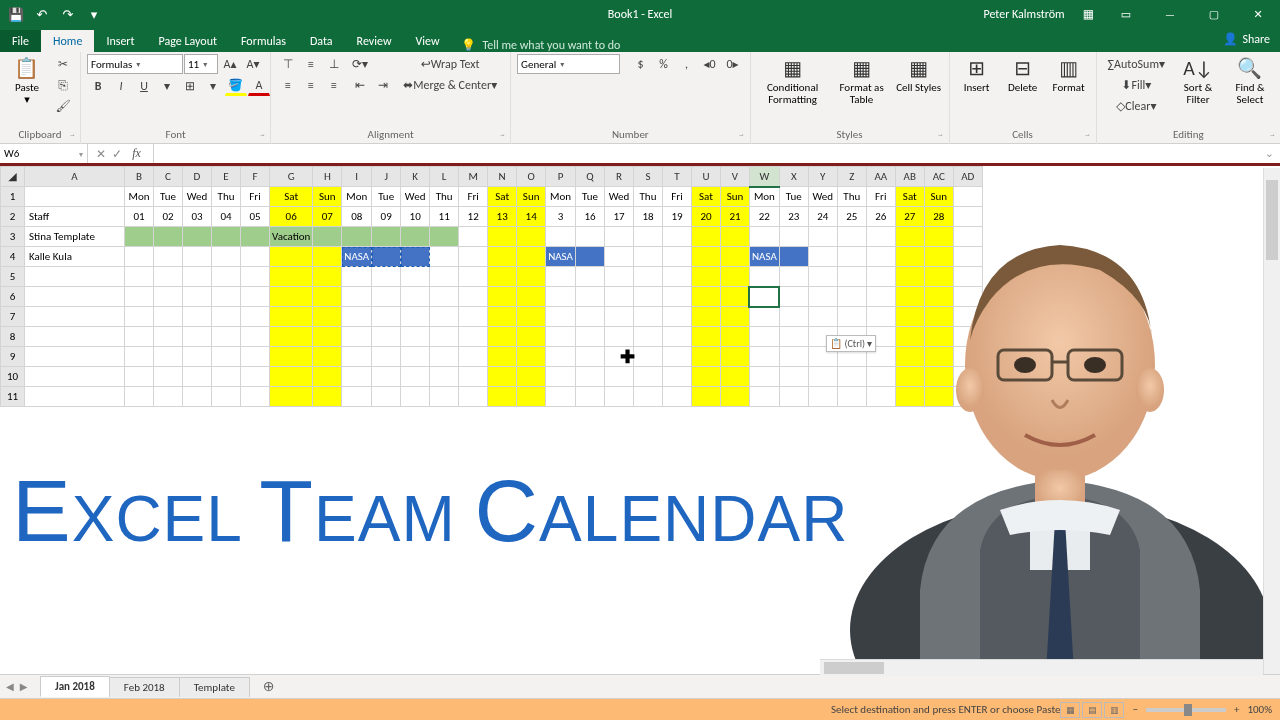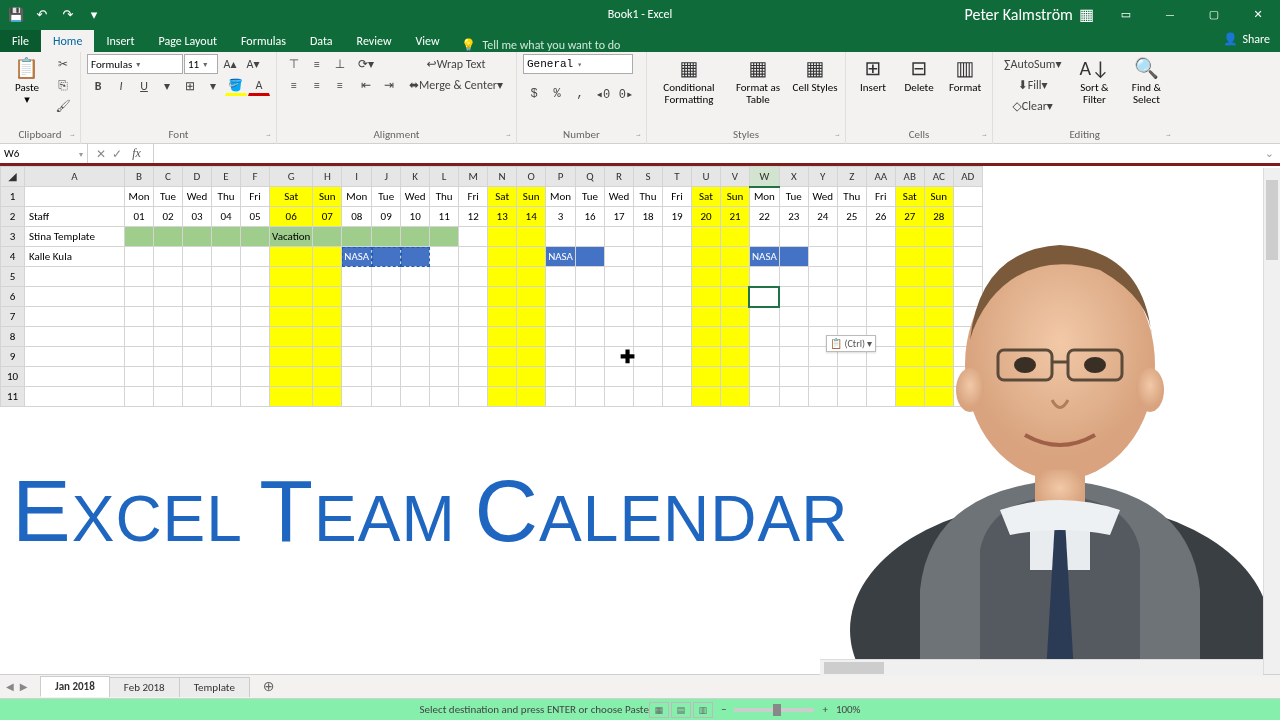--- a/index.html
+++ b/index.html
@@ -2,21 +2,21 @@
 <html><head>
 <meta charset="utf-8">
 <style>
   * { box-sizing: border-box; margin: 0; padding: 0; }
   body { font-family: "Segoe UI", Calibri, sans-serif; font-size: 12px; background: #fff; width: 1280px; height: 720px; overflow: hidden; position: relative; }
   .titlebar { background: #0f6b3a; color: #fff; height: 28px; display: flex; align-items: center; position: relative; }
   .qat { display: flex; align-items: center; gap: 2px; padding-left: 4px; }
   .qat-btn { width: 24px; height: 22px; display: flex; align-items: center; justify-content: center; color: #fff; font-size: 13px; }
   .titlebar-title { position: absolute; left: 50%; transform: translateX(-50%); color: #fff; font-size: 12px; }
   .titlebar-right { position: absolute; right: 0; display: flex; align-items: center; gap: 0; }
-  .user { padding: 0 10px; display: flex; align-items: center; gap: 6px; font-size: 16px; }
+  .user { padding: 0 10px; display: flex; align-items: center; gap: 18px; font-size: 12px; }
   .win-btn { width: 44px; height: 28px; display: flex; align-items: center; justify-content: center; color: #fff; font-size: 11px; }
   .tabs { background: #0f6b3a; height: 24px; display: flex; align-items: flex-end; position: relative; }
   .tab { padding: 4px 12px; color: #fff; font-size: 12px; cursor: pointer; }
   .tab.file { background: #0a5a2f; color: #fff; }
   .tab.active { background: #f3f2f1; color: #0369a1; }
   .tellme { display: flex; align-items: center; color: #cfe8da; font-size: 12px; gap: 6px; padding-left: 10px; }
   .share { position: absolute; right: 10px; color: #fff; font-size: 12px; display: flex; align-items: center; gap: 4px; top: 4px;}
   .ribbon { background: #f3f2f1; border-bottom: 1px solid #d0d0d0; height: 92px; display: flex; }
   .group { border-right: 1px solid #e1dfdd; padding: 2px 6px 0 6px; display: flex; flex-direction: column; justify-content: space-between; height: 92px; }
   .group-body { flex: 1; display: flex; align-items: flex-start; gap: 4px; }
@@ -50,21 +50,21 @@
   table.sheet td.rowhdr { background:#e6e6e6; text-align:center; width:24px;}
   table.sheet td.colA { width:100px; text-align:left; padding-left:4px;}
   .daycol { width: 29px; }
   .weekend { background: #ffff00 !important; }
   .vacation { background: #9fce8c !important; }
   .nasa { background: #4472c4 !important; color: #fff; }
   .marching { outline: 1px dashed #1a5fb4; outline-offset: -1px; }
   .activecell { outline: 2px solid #217346; outline-offset: -1px; }
   .overlay-title { position: absolute; left: 12px; top: 460px; font-family: "Segoe UI", sans-serif; color: #1f66c1; font-weight: 400; letter-spacing: 1px; font-size: 64px; }
   .overlay-title .cap { font-size: 88px; }
-  .statusbar { position:absolute; bottom:0; left:0; right:0; height:22px; background:#86efac; border-top:1px solid #d0d0d0; display:flex; align-items:center; padding:0 8px; font-size:11px; color:#444; justify-content:center;}
+  .statusbar { position:absolute; bottom:0; left:0; right:0; height:22px; background:#fdba74; border-top:1px solid #d0d0d0; display:flex; align-items:center; padding:0 8px; font-size:11px; color:#444; justify-content:flex-end;}
   .sheet-tabs { position:absolute; bottom:22px; left:0; right:0; height:24px; border-top:1px solid #d0d0d0; background:#f3f2f1; display:flex; align-items:center; padding-left:40px; gap:0;}
   .sheet-tabs .nav { position:absolute; left:6px; color:#888; font-size:10px; display:flex; gap:6px;}
   .stab { border:1px solid #ccc; border-bottom:none; background:#ececec; padding:3px 14px; font-size:11px; color:#333; margin-right:-1px;}
   .stab.active { background:#fff; border-bottom:1px solid #fff; font-weight:600;}
   .stab.add { background:transparent; border:none; color:#666; font-size:14px;}
   .paste-opt { position:absolute; display:flex; align-items:center; gap:2px; border:1px solid #bbb; background:#fff; padding:1px 3px; font-size:10px; color:#555; box-shadow:0 1px 2px rgba(0,0,0,.15);}
   .paste-opt .ico { color:#a55;}
   .person { position:absolute; right:0; top:190px; width:480px; height:520px; overflow:hidden;}
   .person svg { width:100%; height:100%; }
   .scroll-v { position:absolute; right:0; top:168px; bottom:46px; width:17px; background:#f0f0f0; border-left:1px solid #dcdcdc;}
@@ -187,21 +187,21 @@
             <span>↩</span> 
             <span>Wrap Text</span>
           </div>
         <div class="mini wide"><span>⬌</span> <span>Merge &amp; Center</span> ▾</div>
       </div>
     </div>
     <div class="group-label">Alignment</div>
   </div>
 
   <div class="group" style="min-width:130px;">
-    <div class="group-body" style="flex-direction:column; gap:10px;font-family:Liberation Mono, monospace;">
+    <div class="group-body" style="flex-direction:row; gap:10px;">
       <div class="combo num-fmt">General</div>
       <div class="row">
         <div class="mini">$</div>
         <div class="mini">%</div>
         <div class="mini">,</div>
         <div class="mini">◂0</div>
         <div class="mini">0▸</div>
       </div>
     </div>
     <div class="group-label">Number</div>

